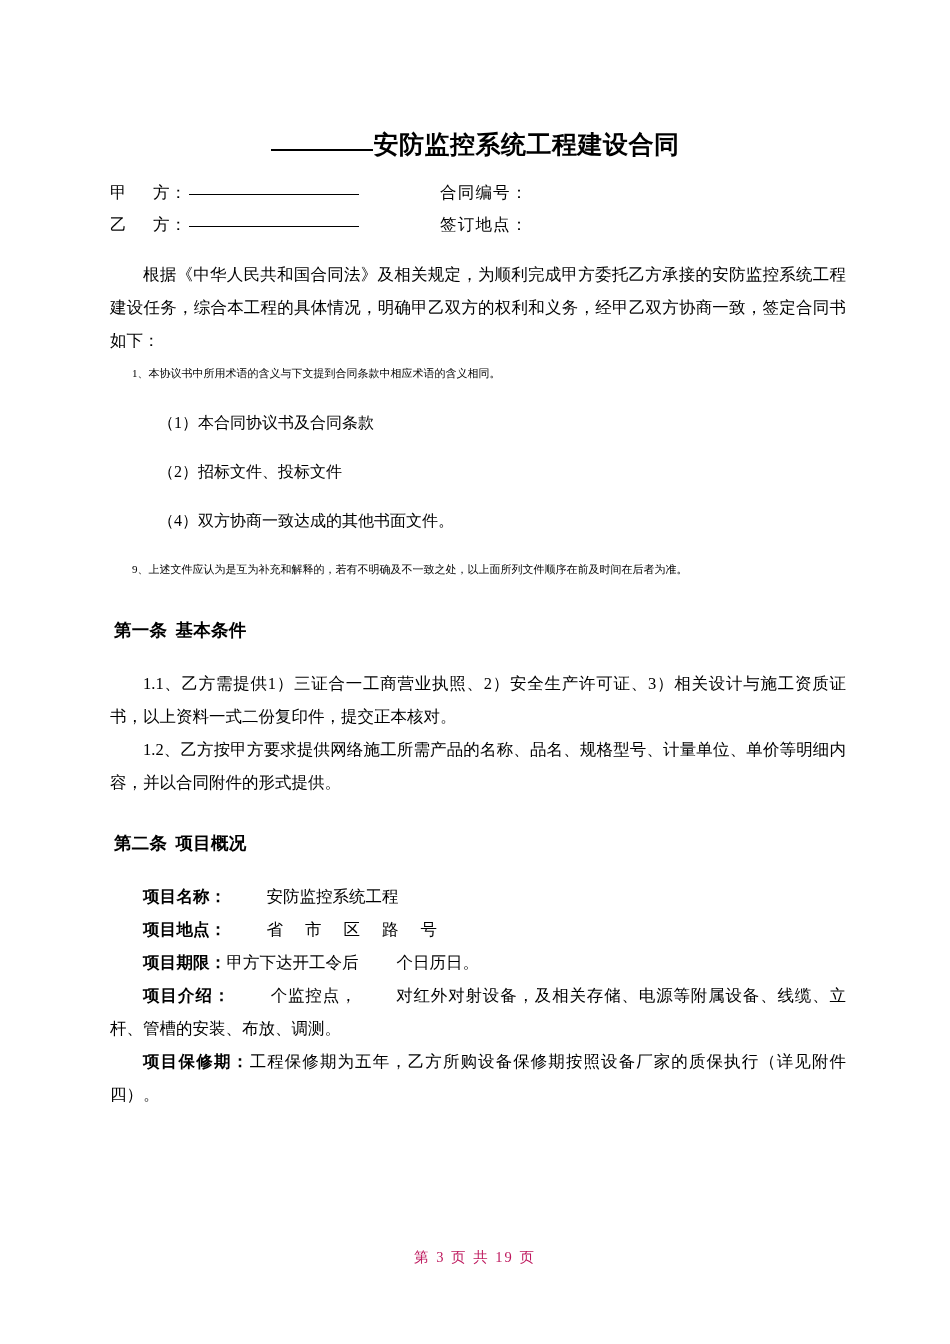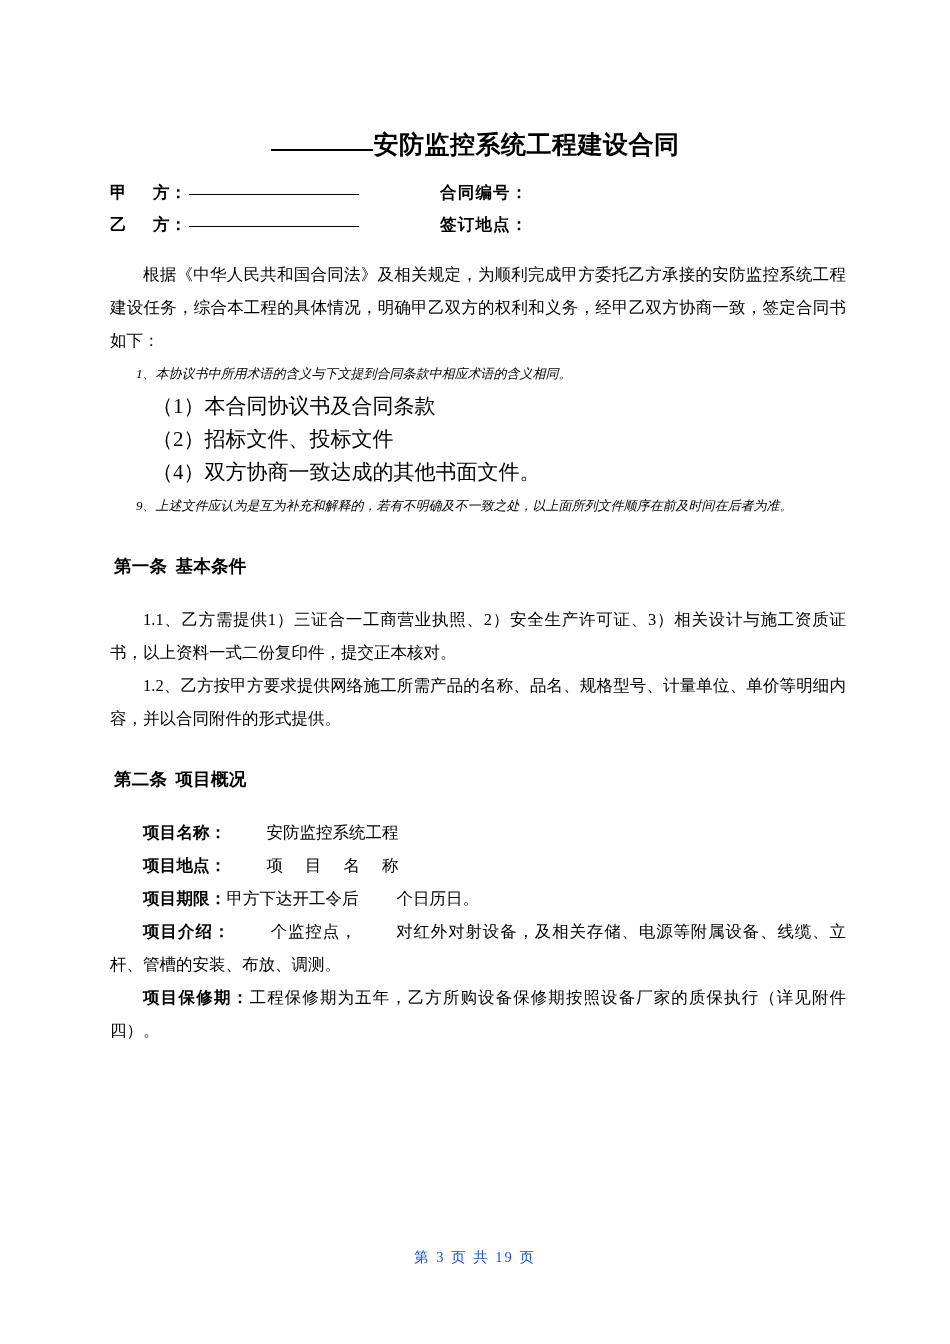--- a/index.html
+++ b/index.html
@@ -49,21 +49,21 @@
     position: absolute;
     left: 110px;
     top: 182px;
     width: 740px;
   }
   .party-row {
     position: relative;
     height: 32px;
     font-size: 16.5px;
     font-family: "DejaVu Sans", "Liberation Sans", sans-serif;
-    font-weight: bold;
+    font-weight: normal;
   }
   .party-label {
     display: inline-block;
     letter-spacing: 0.5px;
   }
   .party-label .gap {
     display: inline-block;
     width: 26px;
   }
   .party-rule {
@@ -90,30 +90,29 @@
   p.para {
     margin: 0;
     font-size: 16.5px;
     line-height: 33px;
     text-align: justify;
     text-justify: inter-ideograph;
     text-indent: 2em;
   }
   p.item {
     margin: 0;
-    font-size: 13px;
+    font-size: 11px;
     line-height: 33px;
     text-indent: 2em;
     text-align: justify;
     text-justify: inter-ideograph;
-    font-style: italic;
   }
   p.subitem {
-    margin: 0;
-    font-size: 21px;
+    margin: 16px;
+    font-size: 16px;
     line-height: 33px;
     text-indent: 2em;
   }
 
   
   h2.section {
     margin: 4px;
     font-family: "DejaVu Sans", "Liberation Sans", sans-serif;
     font-size: 17.5px;
     font-weight: bold;
@@ -158,21 +157,21 @@
 
   
   .footer {
     position: absolute;
     left: 0;
     right: 0;
     top: 1248px;
     text-align: center;
     font-size: 14.5px;
     letter-spacing: 2px;
-    color: #1d4ed8;
+    color: #be185d;
   }
 </style>
 </head>
 <body>
 
 <div class="page">
 
   <div class="doc-title">
     <span class="title-blank"></span><span>安防监控系统工程建设合同</span>
   </div>
@@ -220,21 +219,21 @@
       <span>第二条</span><span class="sec-gap"></span><span>项目概况</span>
     </h2>
 
     <div class="spacer-sm"></div>
 
     <div class="field-row">
       <span class="field-label">项目名称：</span><span class="field-value tabbed">安防监控系统工程</span>
     </div>
 
     <div class="field-row">
-      <span class="field-label">项目地点：</span><span class="field-value tabbed val-spaced">项目名称</span>
+      <span class="field-label">项目地点：</span><span class="field-value tabbed val-spaced">省市区路号</span>
     </div>
 
     <div class="field-row">
       <span class="field-label">项目期限：</span><span class="field-value">甲方下达开工令后</span><span class="inline-blank"></span><span class="field-value">个日历日。</span>
     </div>
 
     <div class="field-row hang">
       <span class="field-label">项目介绍：</span><span class="field-value tabbed">个监控点，</span><span class="inline-blank"></span><span class="field-value">对红外对射设备，及相关存储、电源等附属设备、线缆、立杆、管槽的安装、布放、调测。</span>
     </div>
 

